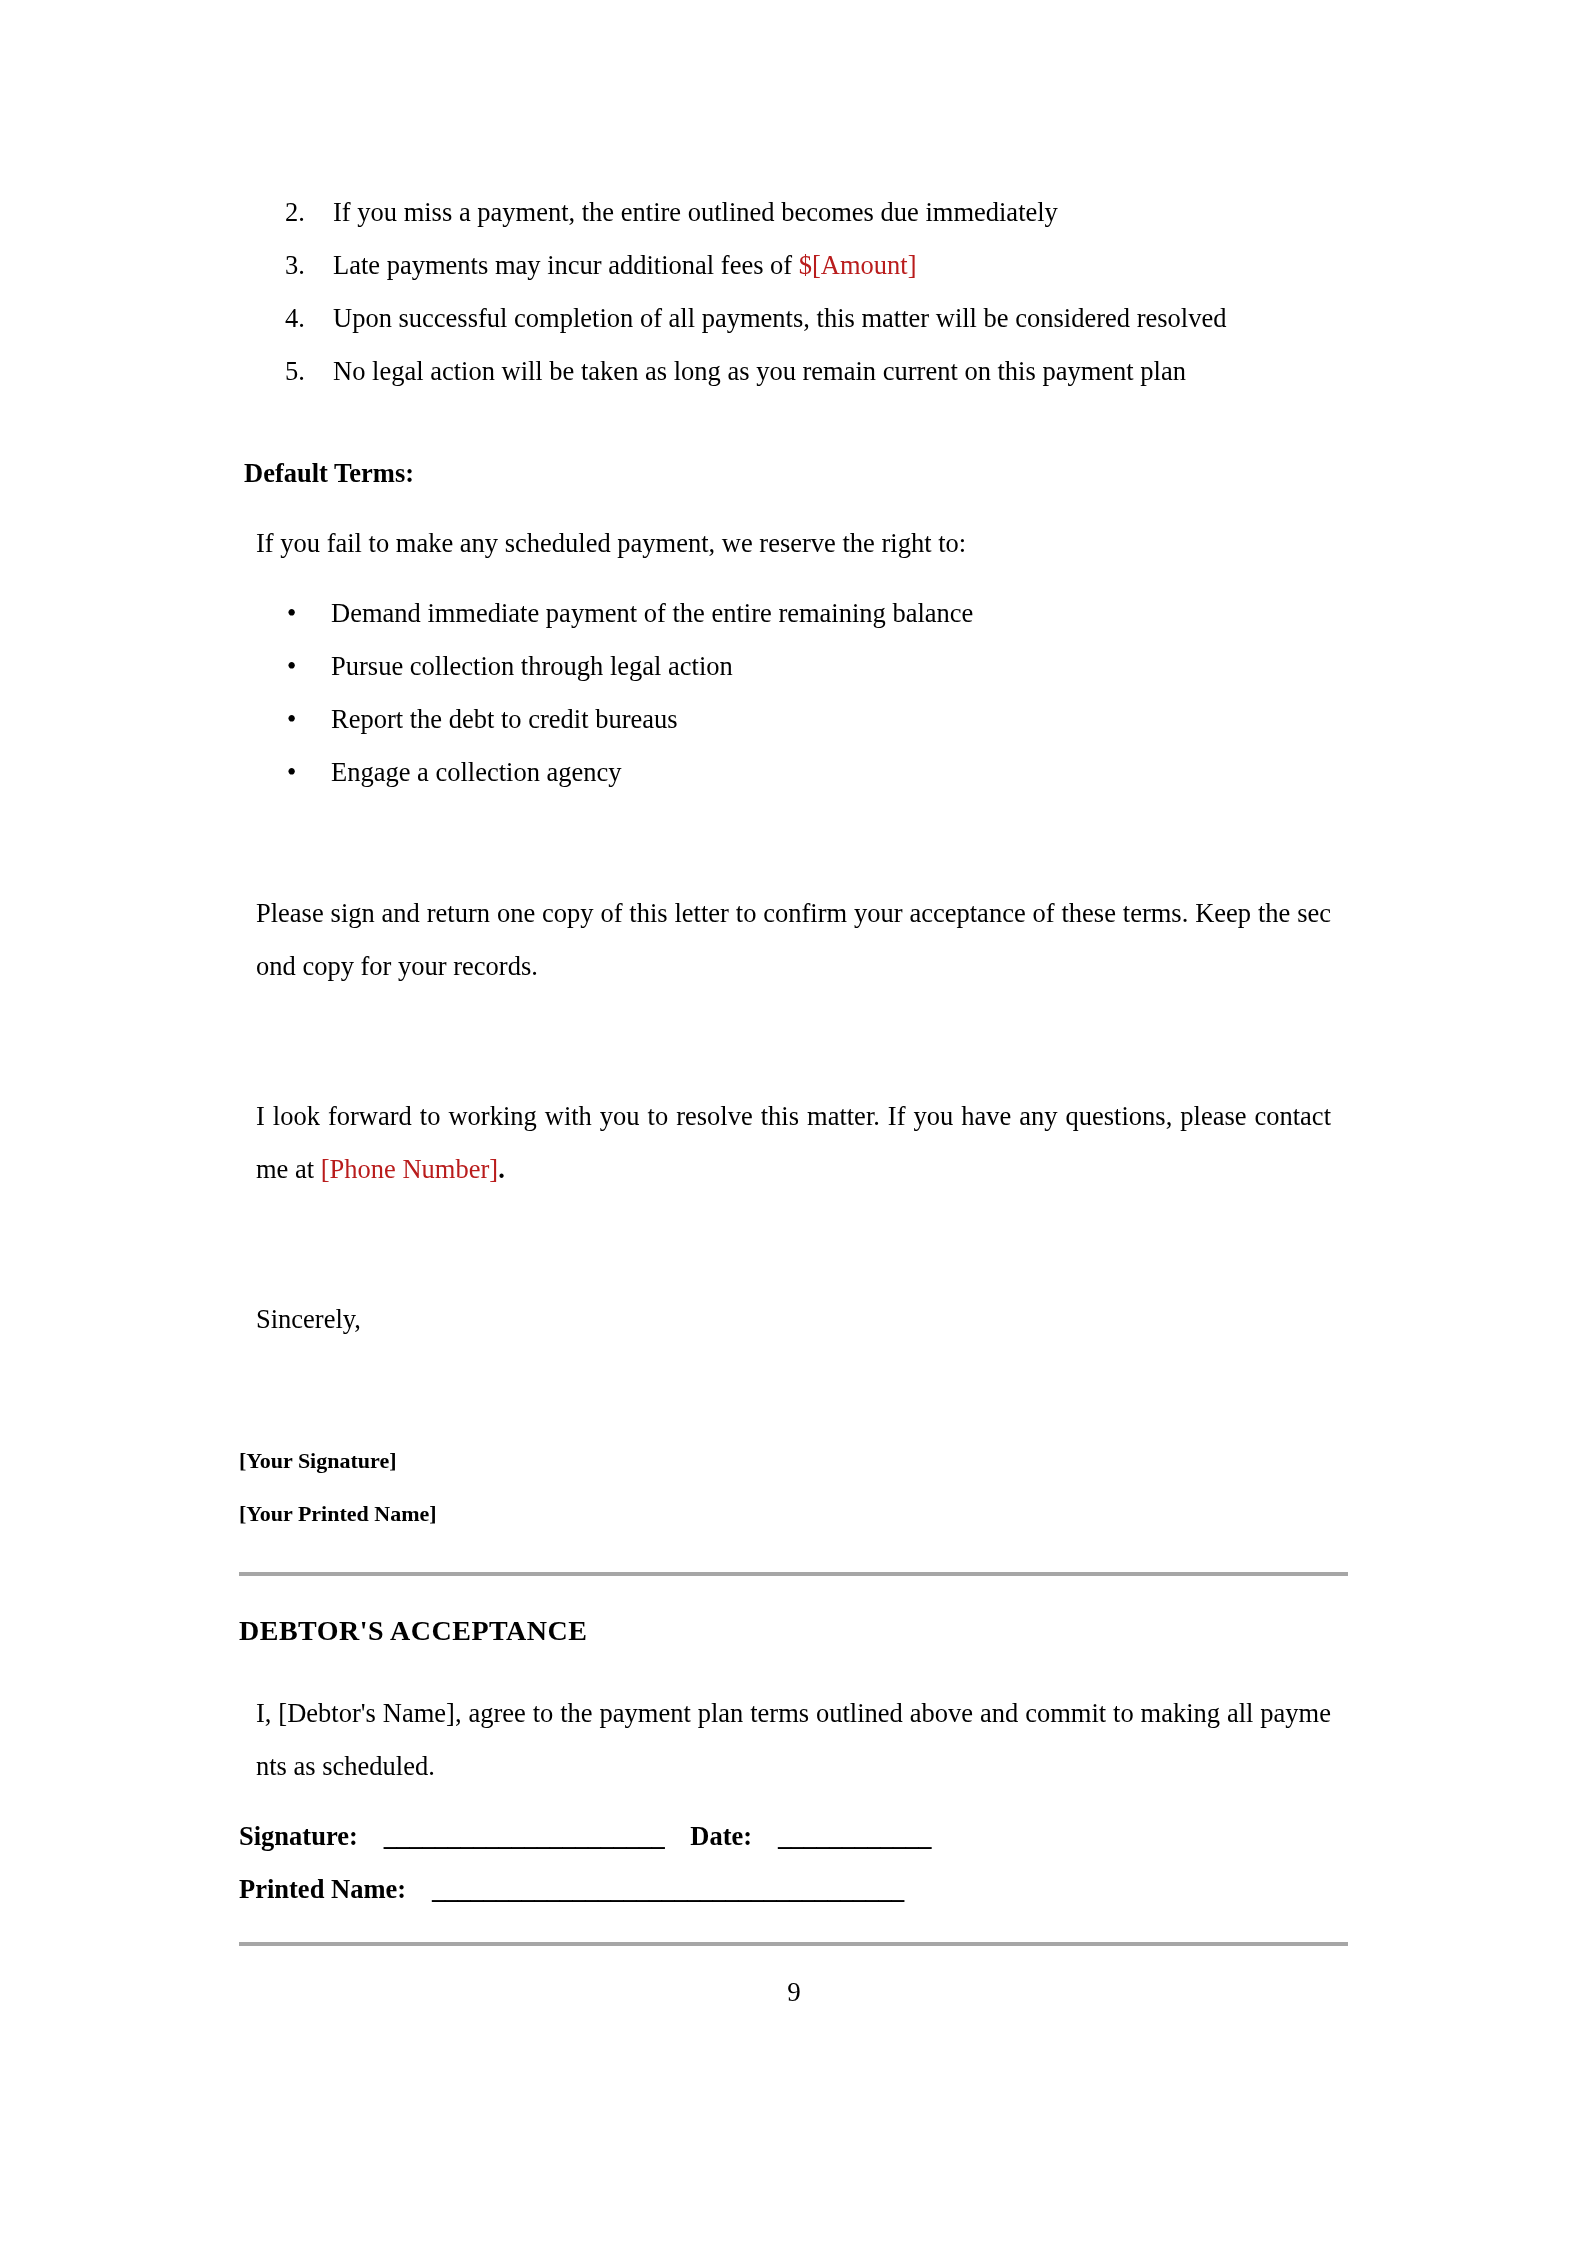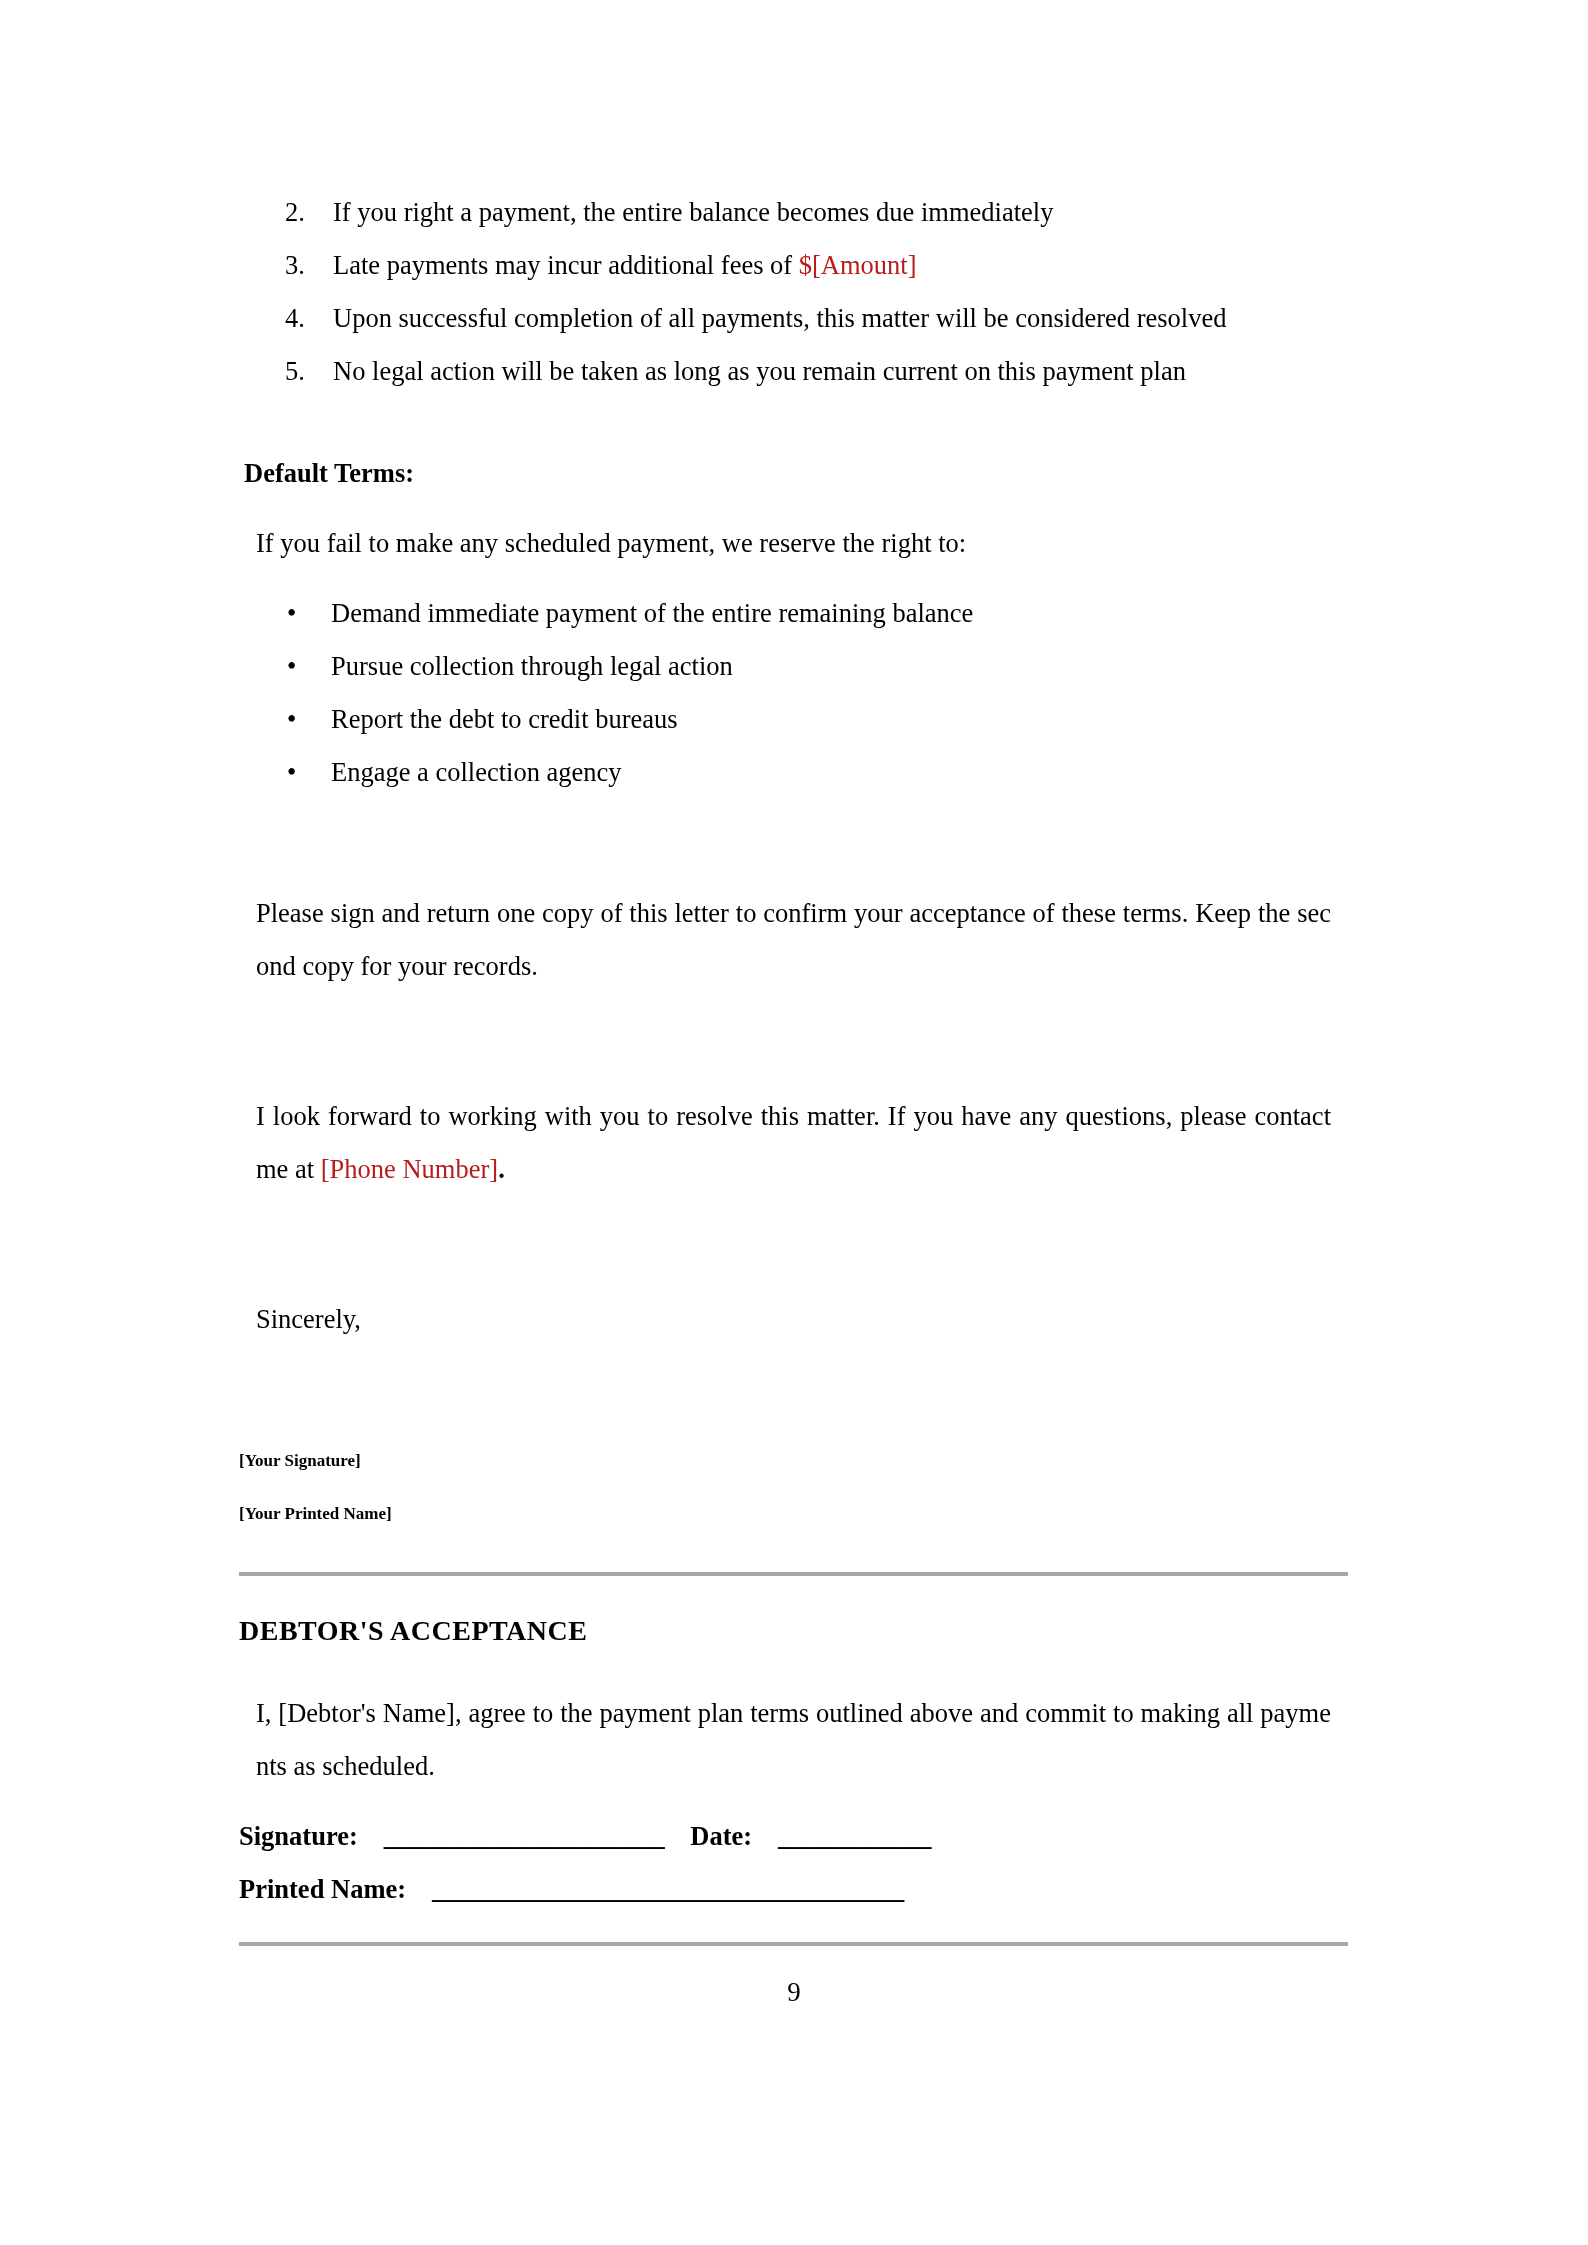--- a/index.html
+++ b/index.html
@@ -98,21 +98,21 @@
   }
 
   
   .section-heading {
     font-size: 26.5px;
     line-height: 53px;
     font-weight: bold;
     margin: 5px;
   }
   .sig-line {
-    font-size: 17px;
+    font-size: 22px;
     line-height: 53px;
     font-weight: bold;
     margin: 0;
   }
 
   
   .divider {
     width: 1109px;
     height: 4px;
     background: #A6A6A6;
@@ -164,21 +164,21 @@
 <body>
 
 <div class="page">
 
   <div class="content">
 
     <ol class="num-list">
 
       <li>
         <span class="marker">2.</span>
-        <span>If you right a payment, the entire balance becomes due immediately</span>
+        <span>If you miss a payment, the entire outlined becomes due immediately</span>
       </li>
 
       <li>
         <span class="marker">3.</span>
         <span>Late payments may incur additional fees of </span><span class="red">$[Amount]</span>
       </li>
 
       <li>
         <span class="marker">4.</span>
         <span>Upon successful completion of all payments, this matter will be considered resolved</span>

